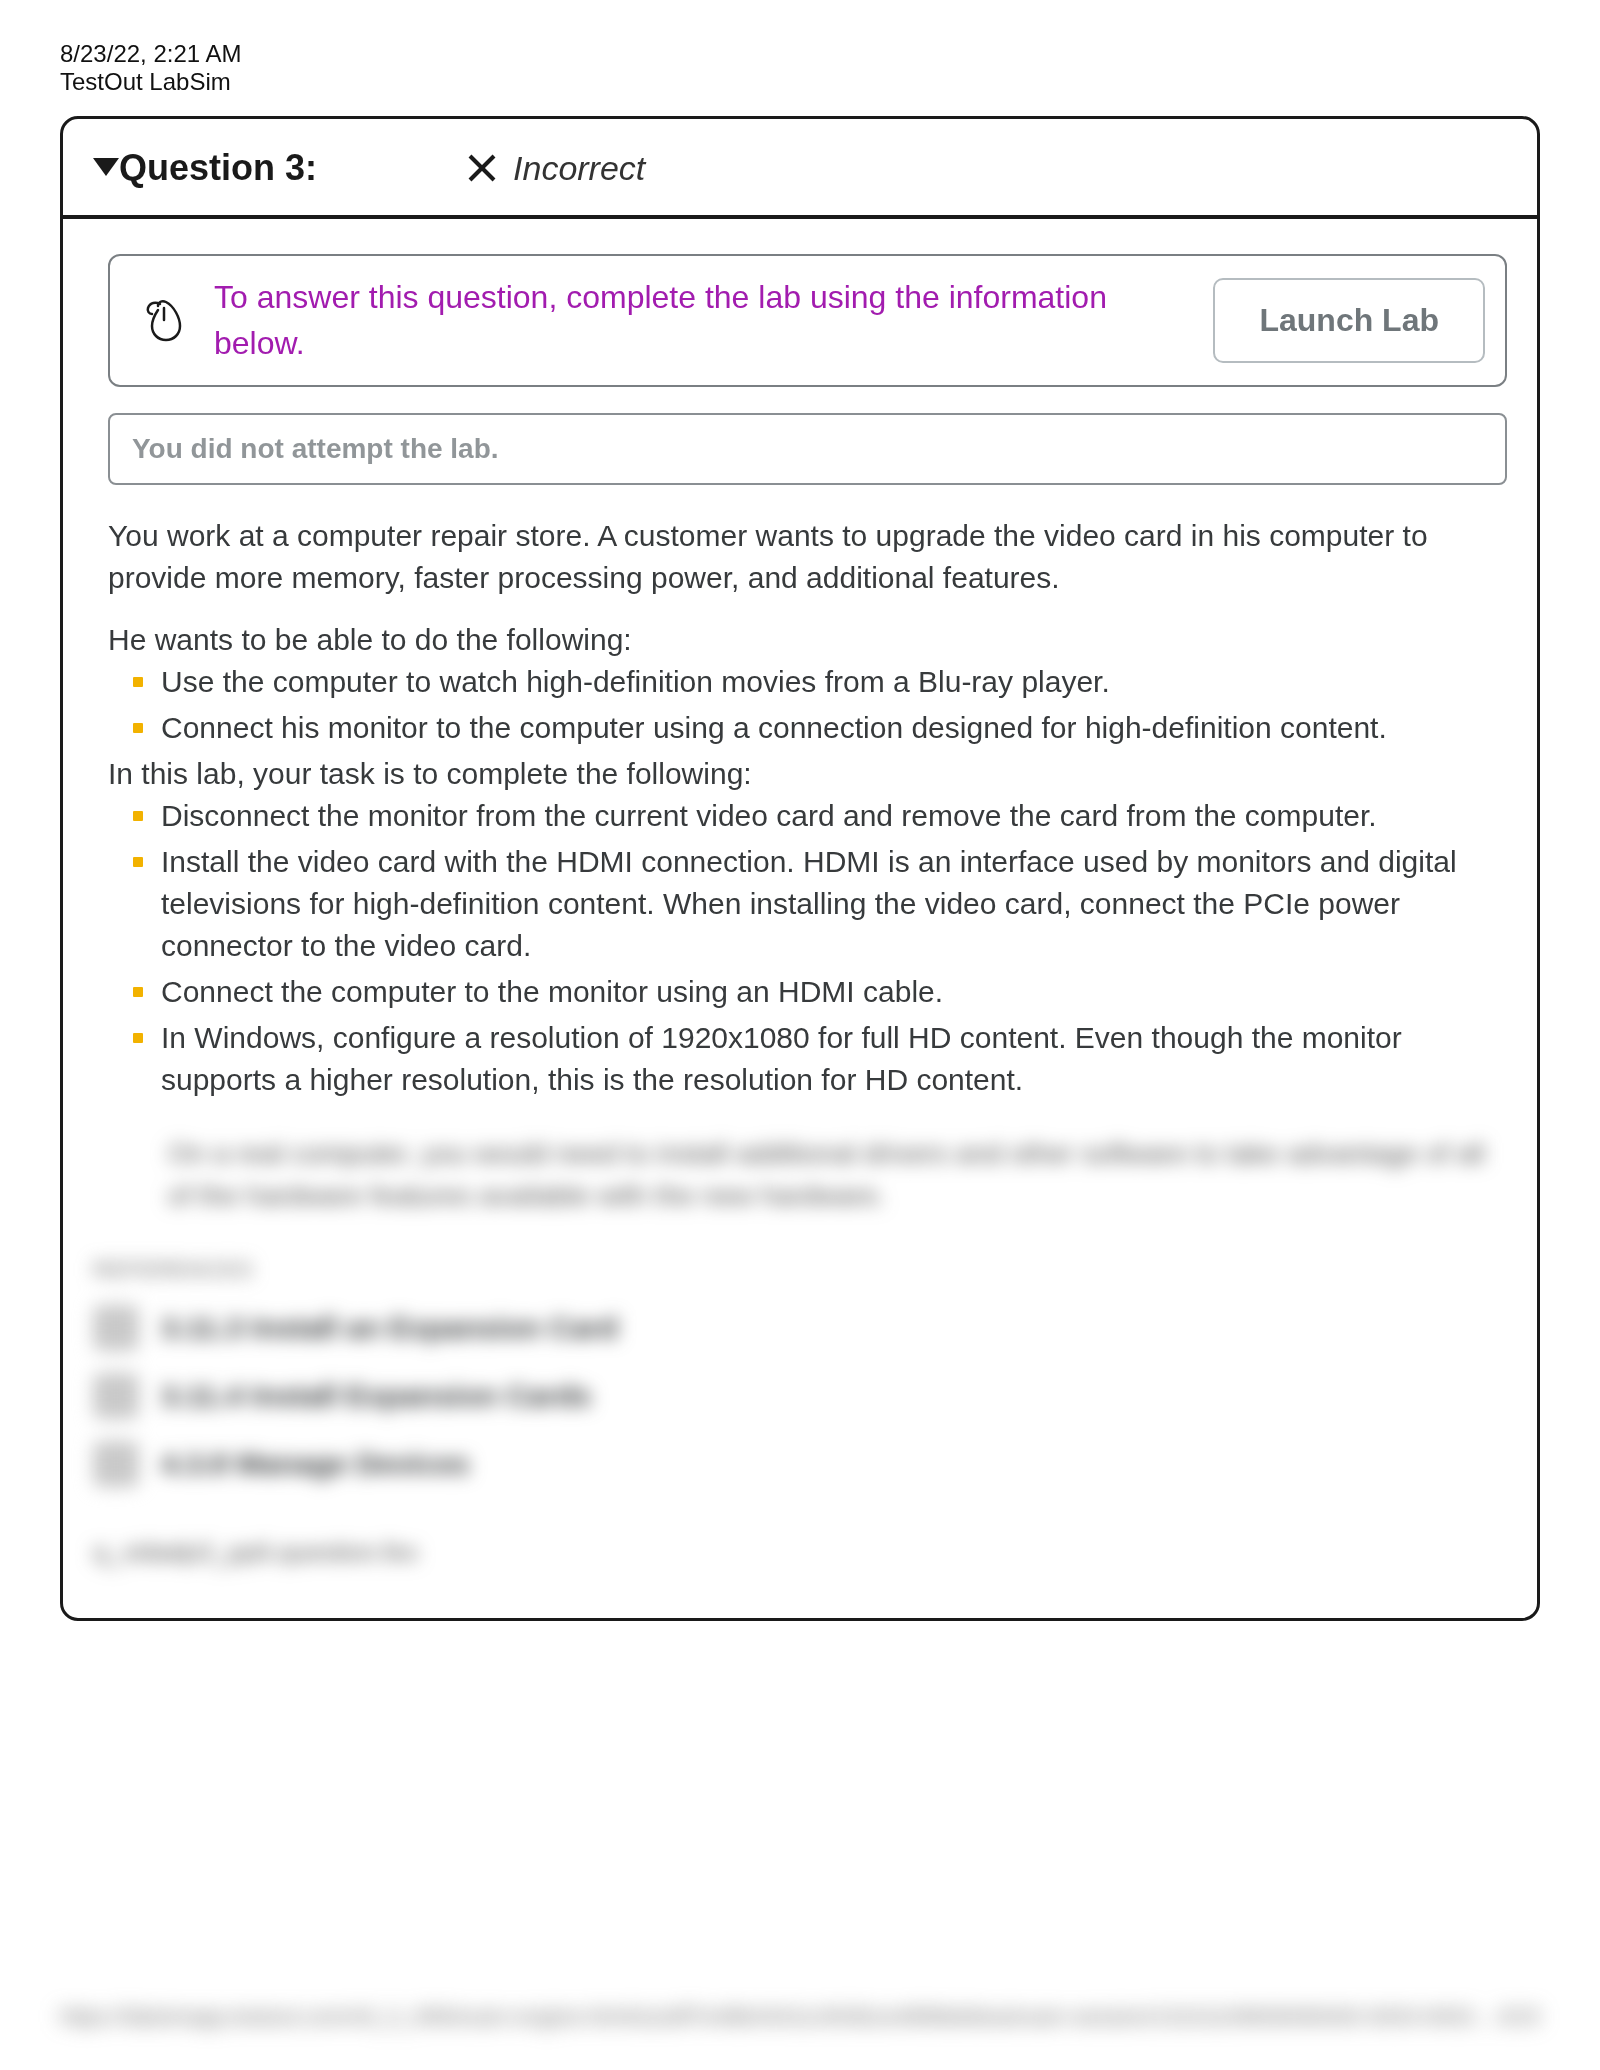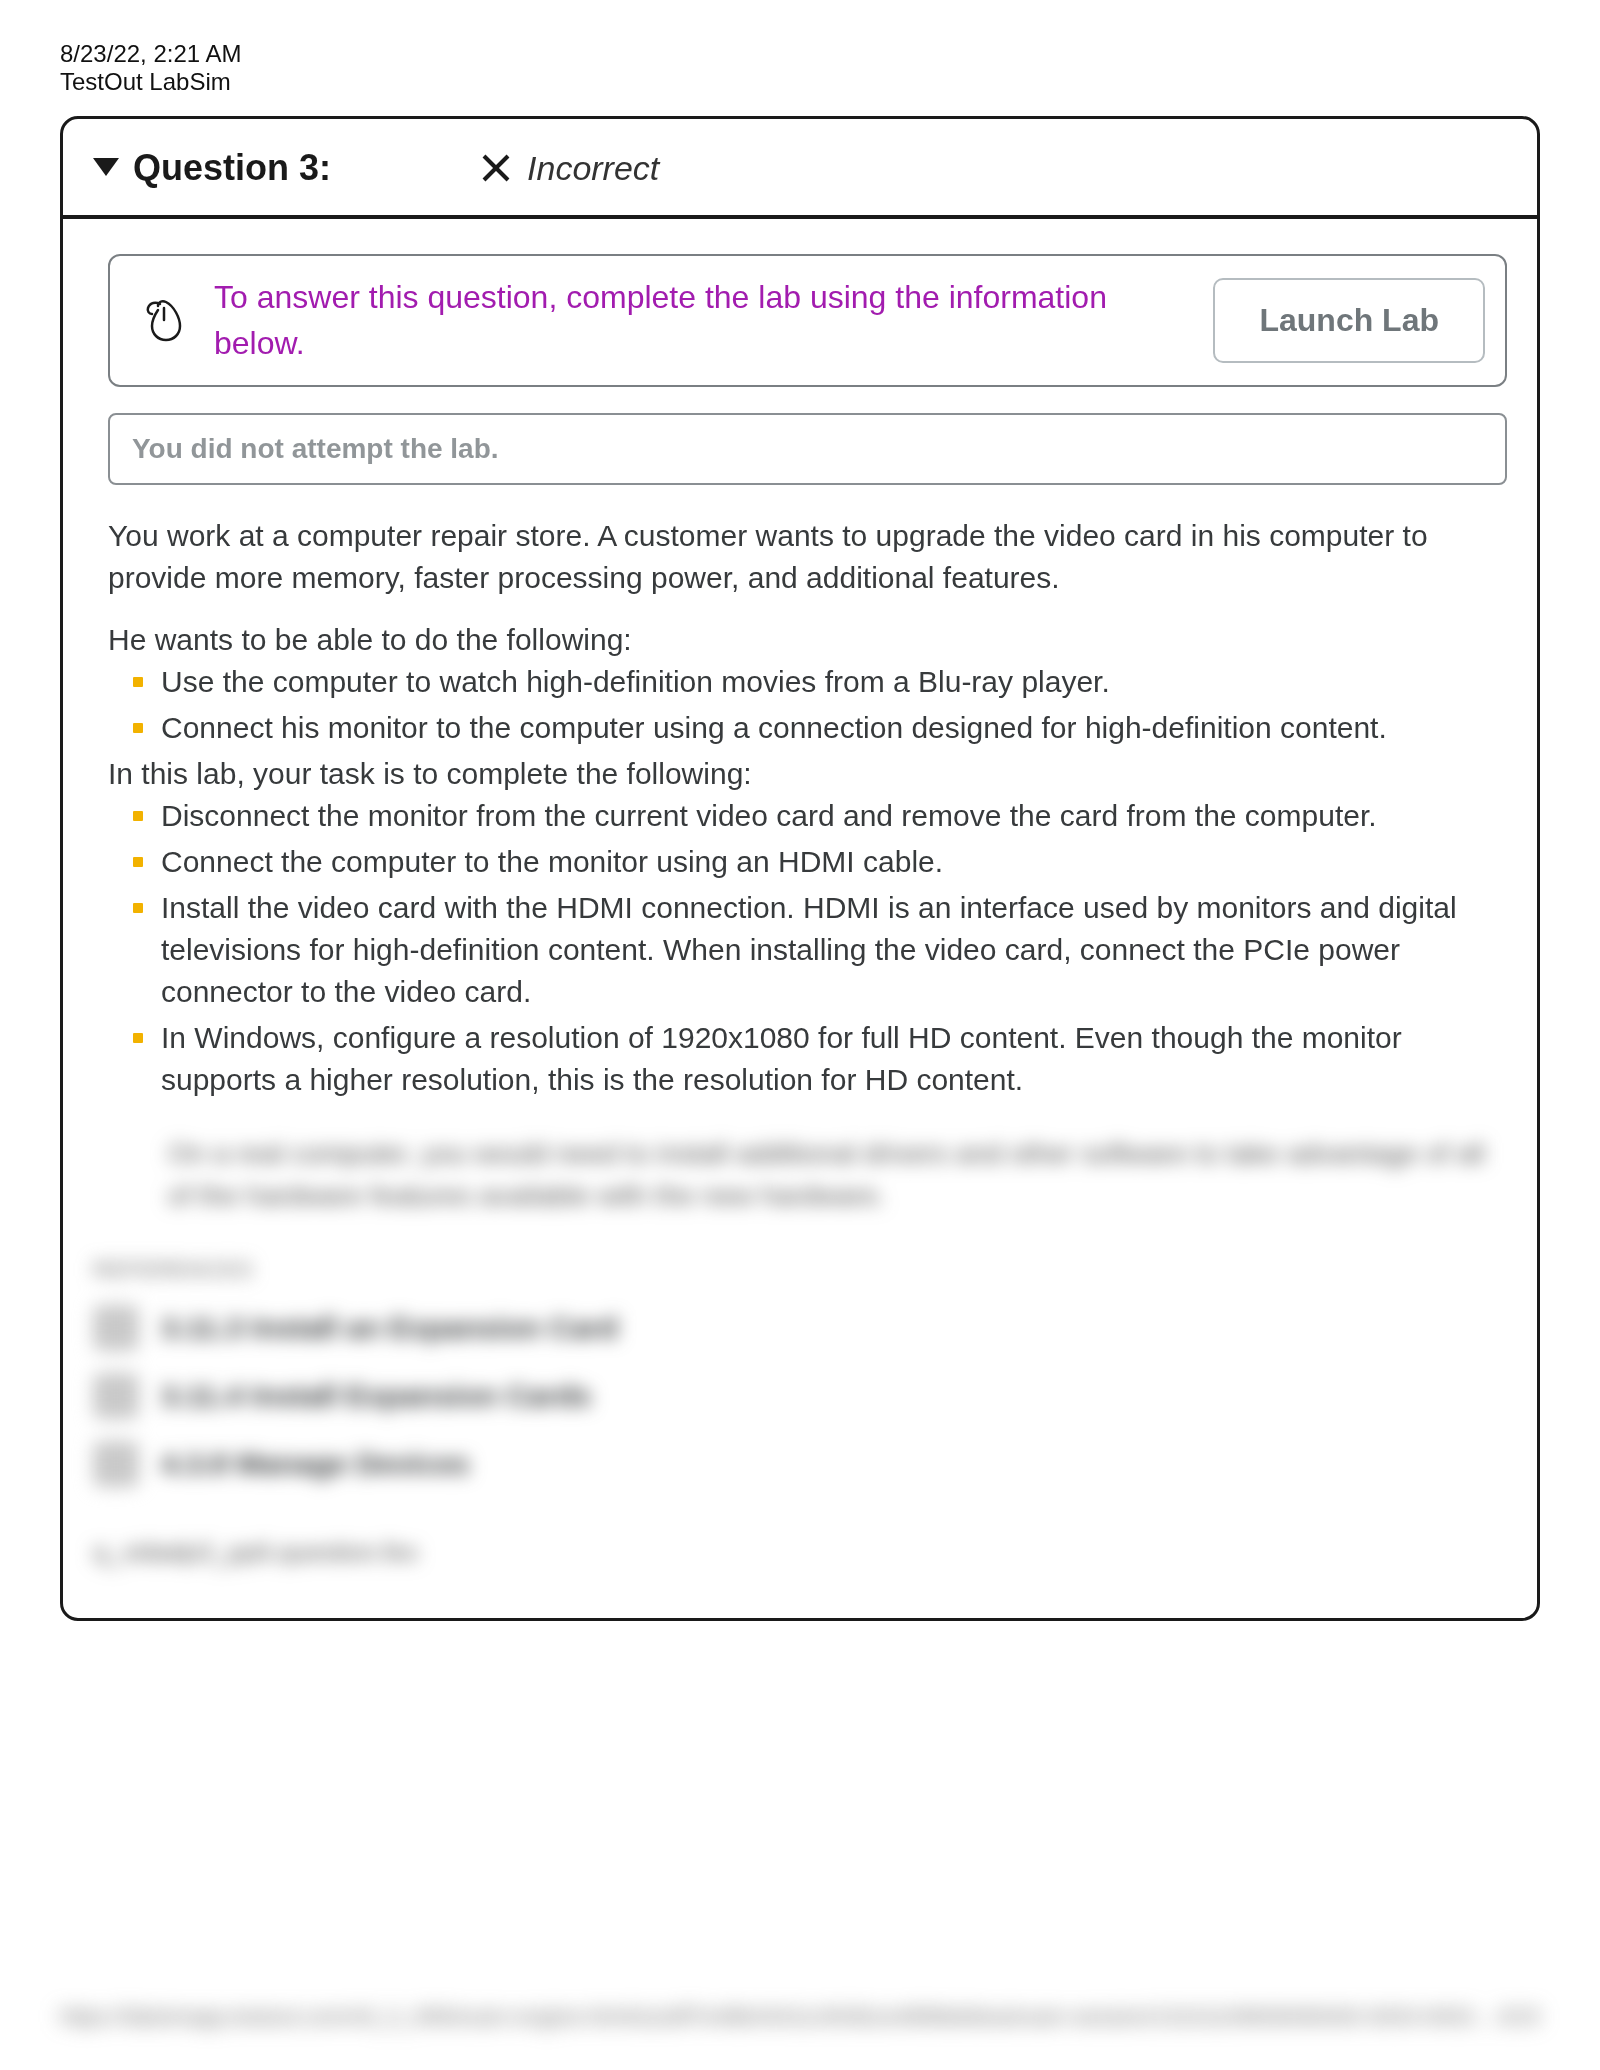--- a/index.html
+++ b/index.html
@@ -42,21 +42,20 @@
       display: inline-block;
       vertical-align: middle;
     }
     .header-caret svg { display: block; }
     .question-title {
       font-size: 36px;
       font-weight: 800;
       color: #1a1a1a;
       display: inline-flex;
       align-items: center;
-      gap: 14px;
     }
     .status-block {
       display: flex;
       align-items: center;
       gap: 16px;
       margin-left: 130px;
       font-style: italic;
     }
     .status-x svg { display:block; }
     .status-text {
@@ -247,22 +246,22 @@
 
       <ul class="bullets" id="wants-list">
           <li>Use the computer to watch high-definition movies from a Blu-ray player.</li>
           <li>Connect his monitor to the computer using a connection designed for high-definition content.</li>
         </ul>
 
       <div class="body-text" style="margin-top:4px;">In this lab, your task is to complete the following:</div>
 
       <ul class="bullets" id="tasks-list">
           <li>Disconnect the monitor from the current video card and remove the card from the computer.</li>
+          <li>Install the video card with the HDMI connection. HDMI is an interface used by monitors and digital televisions for high-definition content. When installing the video card, connect the PCIe power connector to the video card.</li>
           <li>Connect the computer to the monitor using an HDMI cable.</li>
-          <li>Install the video card with the HDMI connection. HDMI is an interface used by monitors and digital televisions for high-definition content. When installing the video card, connect the PCIe power connector to the video card.</li>
           <li>In Windows, configure a resolution of 1920x1080 for full HD content. Even though the monitor supports a higher resolution, this is the resolution for HD content.</li>
         </ul>
 
       <div class="blurred-section">
         <div class="bl-para">On a real computer, you would need to install additional drivers and other software to take advantage of all of the hardware features available with the new hardware.</div>
         <div class="references-lbl">REFERENCES</div>
         <div id="ref-rows">
             <div class="ref-row">
               <div class="ref-icon"></div>
               <div class="ref-text">3.11.3 Install an Expansion Card</div>

